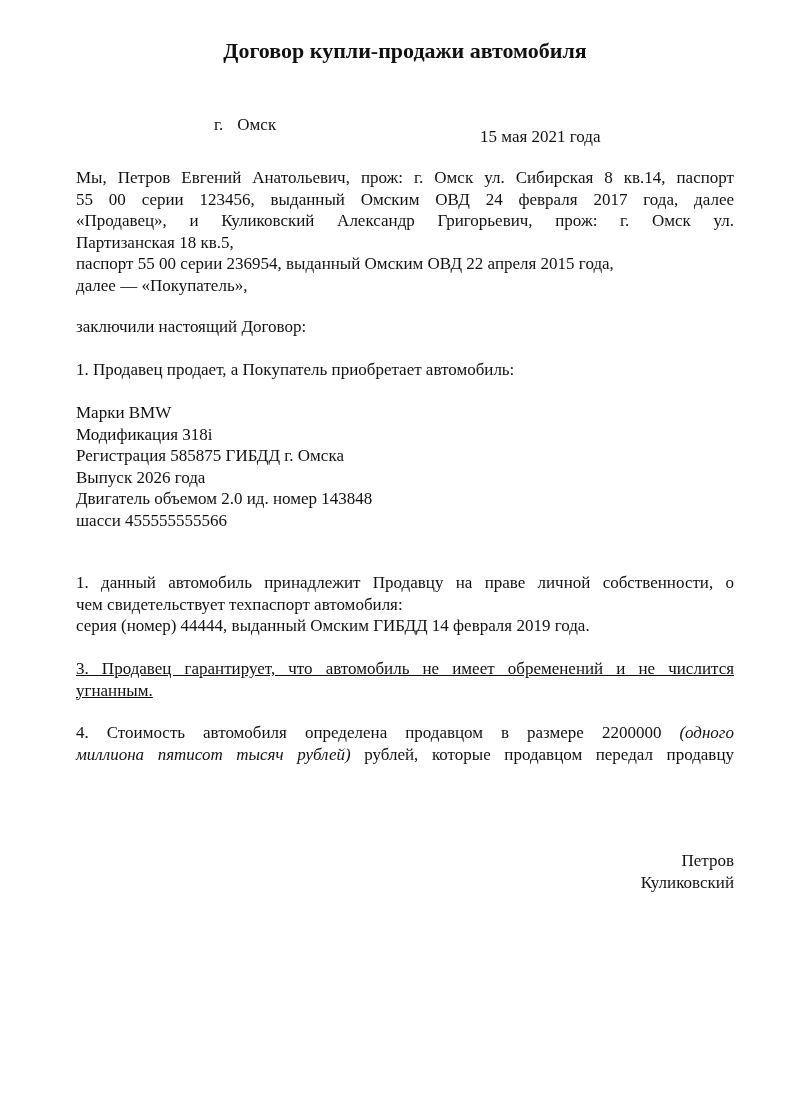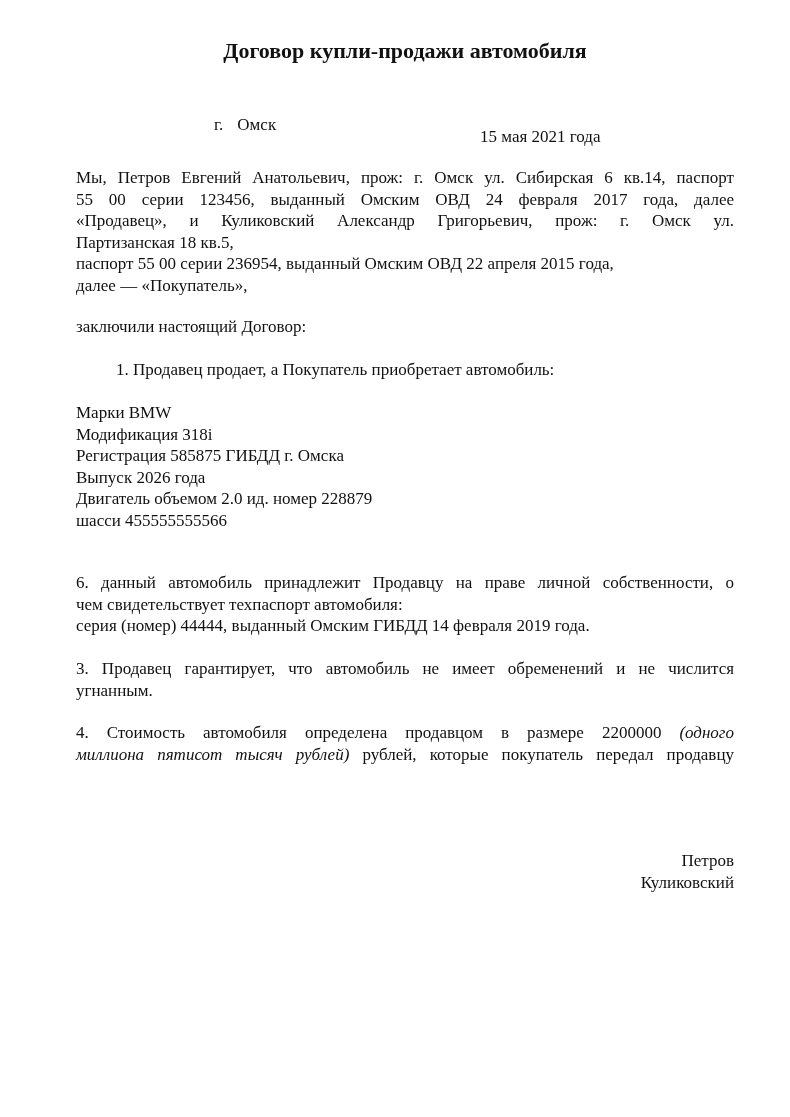--- a/index.html
+++ b/index.html
@@ -69,53 +69,53 @@
 <div class="page">
 
   <div class="title">Договор купли-продажи автомобиля</div>
 
   <div class="place">
     <span class="g">г.</span><span>Омск</span>
   </div>
   <div class="date">15 мая 2021 года</div>
 
   <div class="block" style="top:167px;">
-    <span class="jline">Мы, Петров Евгений Анатольевич, прож: г. Омск ул. Сибирская 6 кв.14, паспорт</span>
+    <span class="jline">Мы, Петров Евгений Анатольевич, прож: г. Омск ул. Сибирская 8 кв.14, паспорт</span>
     <span class="jline">55 00 серии 123456, выданный Омским ОВД 24 февраля 2017 года, далее</span>
     <span class="jline">«Продавец», и Куликовский Александр Григорьевич, прож: г. Омск ул.</span>
     <span class="line">Партизанская 18 кв.5,</span>
     <span class="line">паспорт 55 00 серии 236954, выданный Омским ОВД 22 апреля 2015 года,</span>
     <span class="line">далее — «Покупатель»,</span>
   </div>
 
   <div class="block" style="top:316px;">заключили настоящий Договор:</div>
 
-  <div class="block" style="top:359px;margin-left:40px;">1. Продавец продает, а Покупатель приобретает автомобиль:</div>
+  <div class="block" style="top:359px;">1. Продавец продает, а Покупатель приобретает автомобиль:</div>
 
   <div class="block" style="top:402px;">
     <span class="line">Марки BMW</span>
     <span class="line">Модификация 318i</span>
     <span class="line">Регистрация 585875 ГИБДД г. Омска</span>
     <span class="line">Выпуск 2026 года</span>
-    <span class="line">Двигатель объемом 2.0 ид. номер 228879</span>
+    <span class="line">Двигатель объемом 2.0 ид. номер 143848</span>
     <span class="line">шасси 455555555566</span>
   </div>
 
   <div class="block" style="top:572px;">
-    <span class="jline">6. данный автомобиль принадлежит Продавцу на праве личной собственности, о</span>
+    <span class="jline">1. данный автомобиль принадлежит Продавцу на праве личной собственности, о</span>
     <span class="line">чем свидетельствует техпаспорт автомобиля:</span>
     <span class="line">серия (номер) 44444, выданный Омским ГИБДД 14 февраля 2019 года.</span>
   </div>
 
-  <div class="block" style="top:658px;">
+  <div class="block" style="top:658px;text-decoration:underline;">
     <span class="jline">3. Продавец гарантирует, что автомобиль не имеет обременений и не числится</span>
     <span class="line">угнанным.</span>
   </div>
 
   <div class="block" style="top:722px;">
     <span class="jline"><span>4. Стоимость автомобиля определена продавцом в размере 2200000</span> <em>(одного</em></span>
-    <span class="jline"><em>миллиона пятисот тысяч рублей)</em> <span>рублей, которые покупатель передал продавцу</span></span>
+    <span class="jline"><em>миллиона пятисот тысяч рублей)</em> <span>рублей, которые продавцом передал продавцу</span></span>
   </div>
 
   <div class="sign" style="top:850px;">Петров</div>
   <div class="sign" style="top:872px;">Куликовский</div>
 
 </div>
 
 </body></html>

